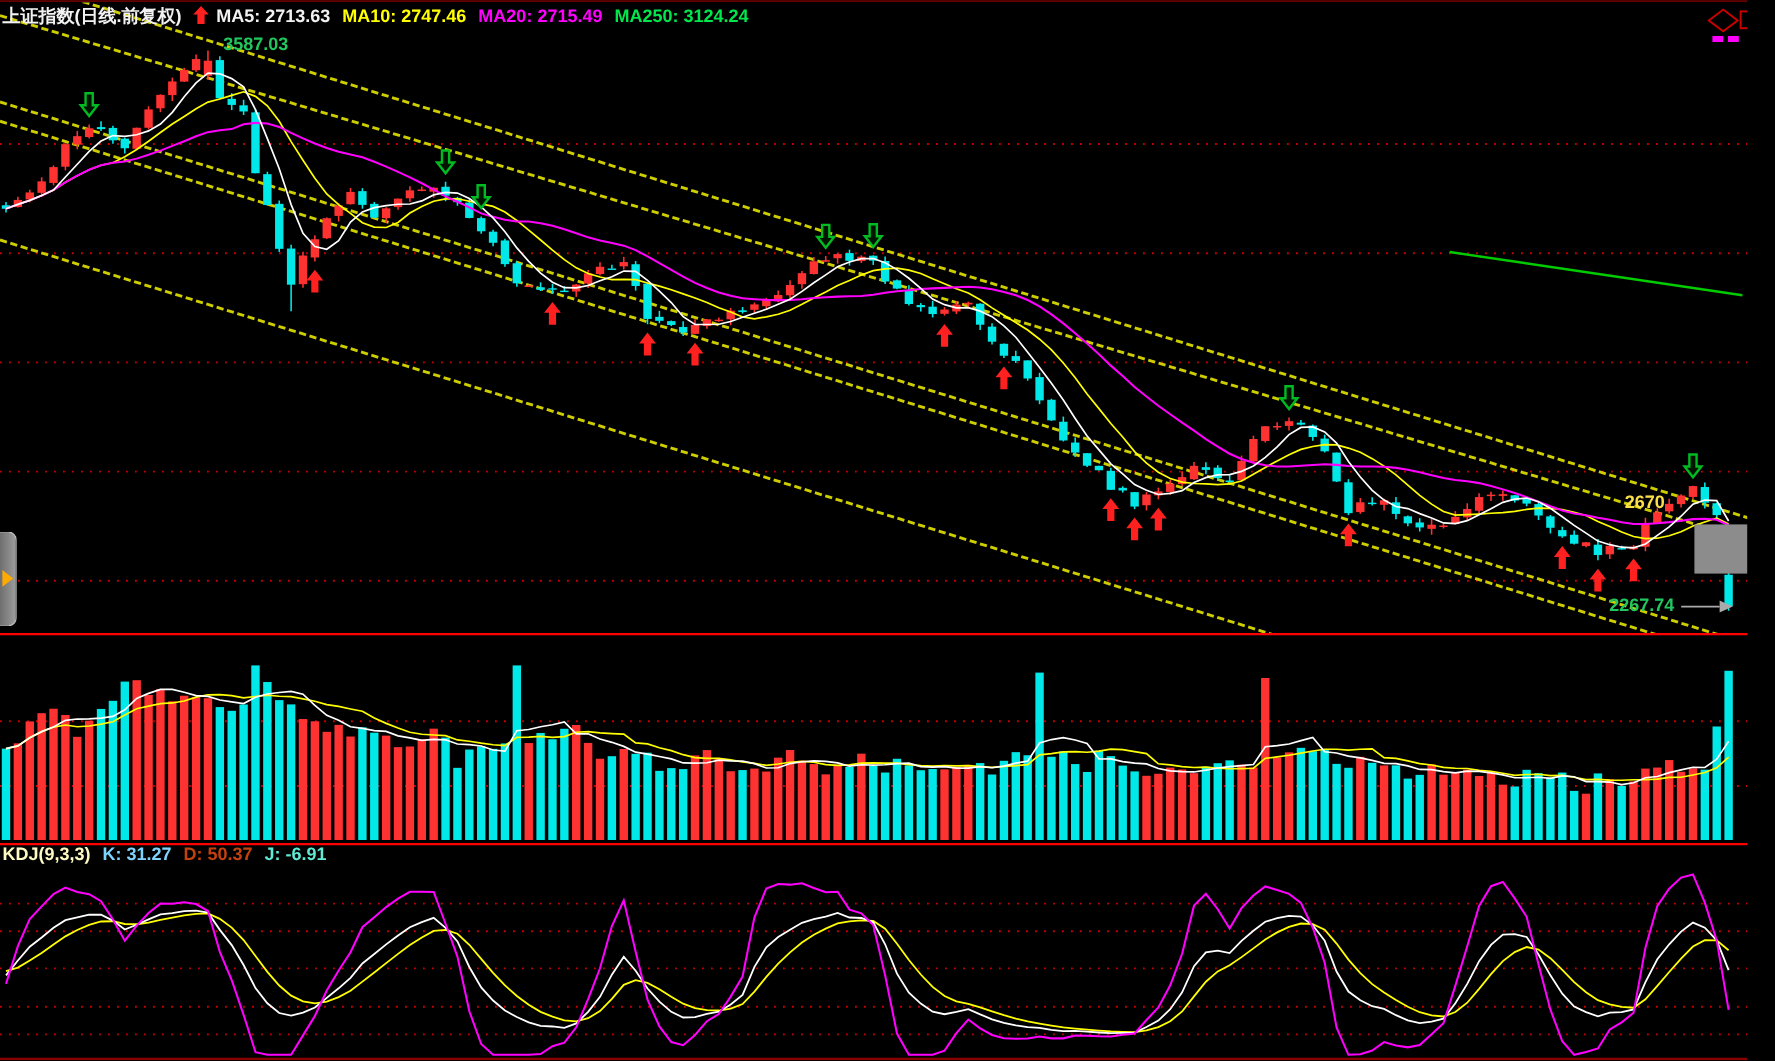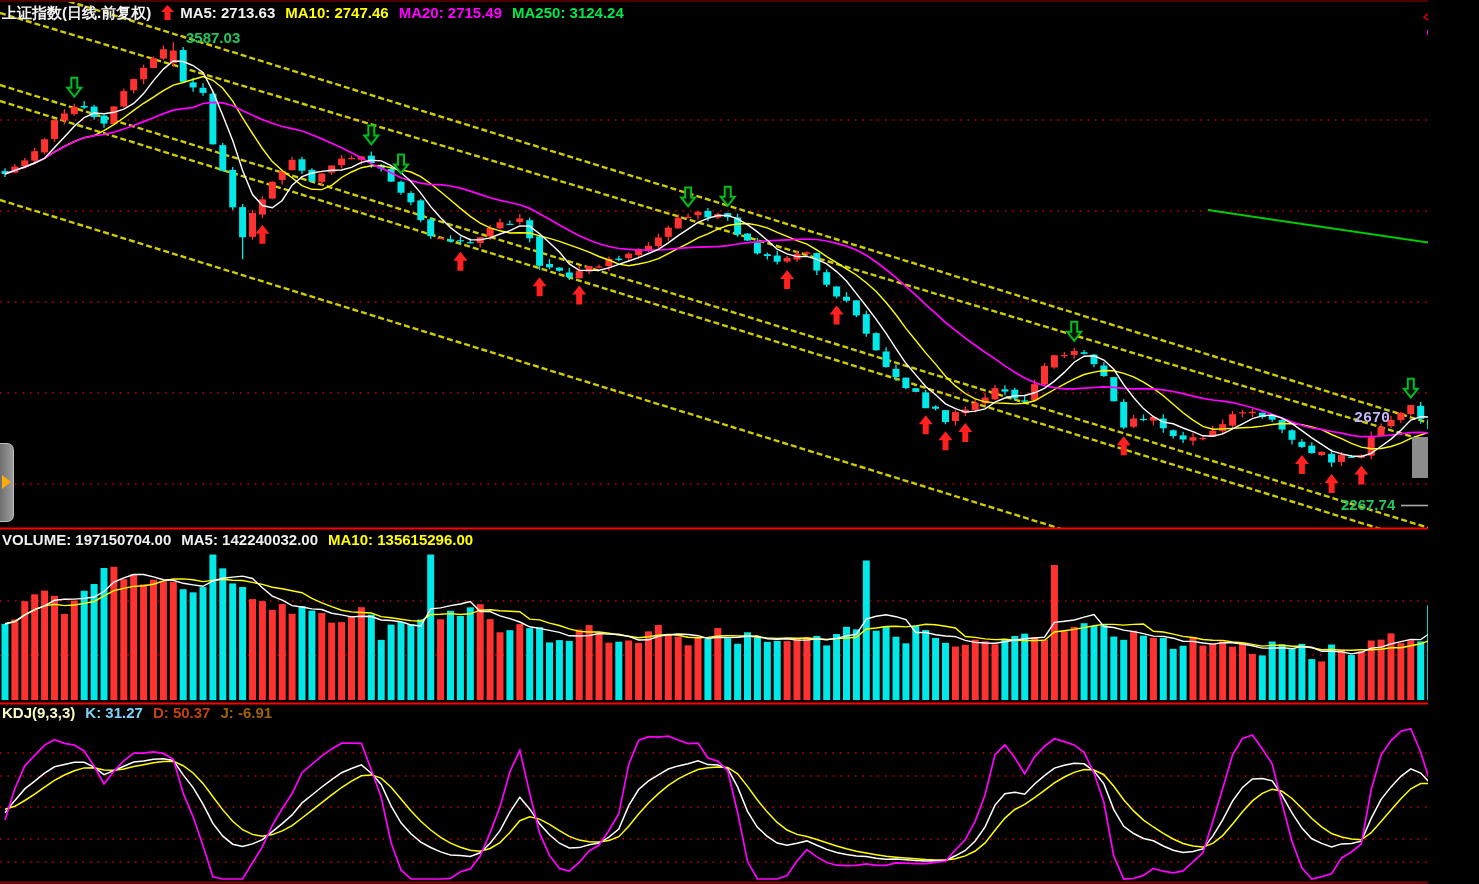--- a/index.html
+++ b/index.html
@@ -1,17 +1,17 @@
 <!DOCTYPE html>
 <html><head>
 <meta charset="utf-8">
 <style>
   html,body{margin:0;padding:0;background:#000;}
   #app{position:relative;width:1428px;height:884px;background:#000;overflow:hidden;
-       font-family:"Liberation Sans","DejaVu Sans",sans-serif;}
+       font-family:"Liberation Sans","DejaVu Sans",sans-serif;padding-left:28px;}
   #chart{position:absolute;left:0;top:0;z-index:1;}
   .overlay{position:absolute;z-index:3;white-space:nowrap;font-weight:bold;
            font-size:15px;letter-spacing:0;pointer-events:none;}
   .hdr span{margin-right:10px;}
   .title{color:#f2f2f2;margin-right:6px;}
   .hdr-arrow{display:inline-block;vertical-align:-2px;margin-right:6px;}
   .gray-label{color:#22c55e;}
   #gray-box{position:absolute;z-index:2;background:#8c8c8c;}
   #left-tab{position:absolute;z-index:4;left:0;top:443px;width:13px;height:77px;
             background:linear-gradient(90deg,#6f6f6f,#9c9c9c);border-radius:0 7px 7px 0;
@@ -569,25 +569,24 @@
         <rect x="1440" y="30" width="9" height="5" fill="#ff00ff"></rect>
       </g>
     </svg>
 
   <div class="overlay hdr" style="left:2px;top:4px;">
     <span class="title">上证指数(日线.前复权)</span><svg class="hdr-arrow" width="13" height="15">
         <polygon points="6.5,0 13,7 9.5,7 9.5,15 3.5,15 3.5,7 0,7" fill="#ff2020"></polygon>
       </svg><span id="main-ma-labels"><span style="color: rgb(242, 242, 242);">MA5: 2713.63</span><span style="color: rgb(255, 255, 0);">MA10: 2747.46</span><span style="color: rgb(255, 0, 255);">MA20: 2715.49</span><span style="color: rgb(0, 230, 77);">MA250: 3124.24</span></span>
   </div>
 
-  <div class="overlay hdr" style="left:2px;top:531px;" id="volume-header"><span style="color: rgb(240, 240, 240);">VOLUME: 197150704.00</span><span style="color: rgb(240, 240, 240);">MA5: 142240032.00</span><span style="color: rgb(255, 255, 0);">MA10: 135615296.00</span></div>
-  <div class="overlay hdr" style="left:2px;top:704px;" id="kdj-header"><span style="color: #fef9c3;">KDJ(9,3,3)</span><span style="color: #7dd3fc;">K: 31.27</span><span style="color: #c2410c;">D: 50.37</span><span style="color: #a16207;">J: -6.91</span></div>
+  <div class="overlay hdr" style="left:2px;top:704px;" id="kdj-header"><span style="color: #fef9c3;">KDJ(9,3,3)</span><span style="color: #7dd3fc;">K: 31.27</span><span style="color: #c2410c;">D: 50.37</span><span style="color: #5eead4;">J: -6.91</span></div>
 
   <div class="overlay gray-label" style="left:186px;top:29px;">3587.03</div>
   <div class="overlay gray-label" style="left:1341px;top:496px;">2267.74</div>
-  <div class="overlay gray-label" style="left:1354px;top:410px;color:#c4b5fd;font-family:Liberation Mono, monospace;">2670</div>
+  <div class="overlay gray-label" style="left:1354px;top:410px;color:#fde047;">2670</div>
 
   <div id="gray-box" style="left:1412px;top:437px;width:50px;height:41px;"></div>
 
   <div id="left-tab">
     <div class="tri"></div>
   </div>
 </div>
 
 </body></html>

